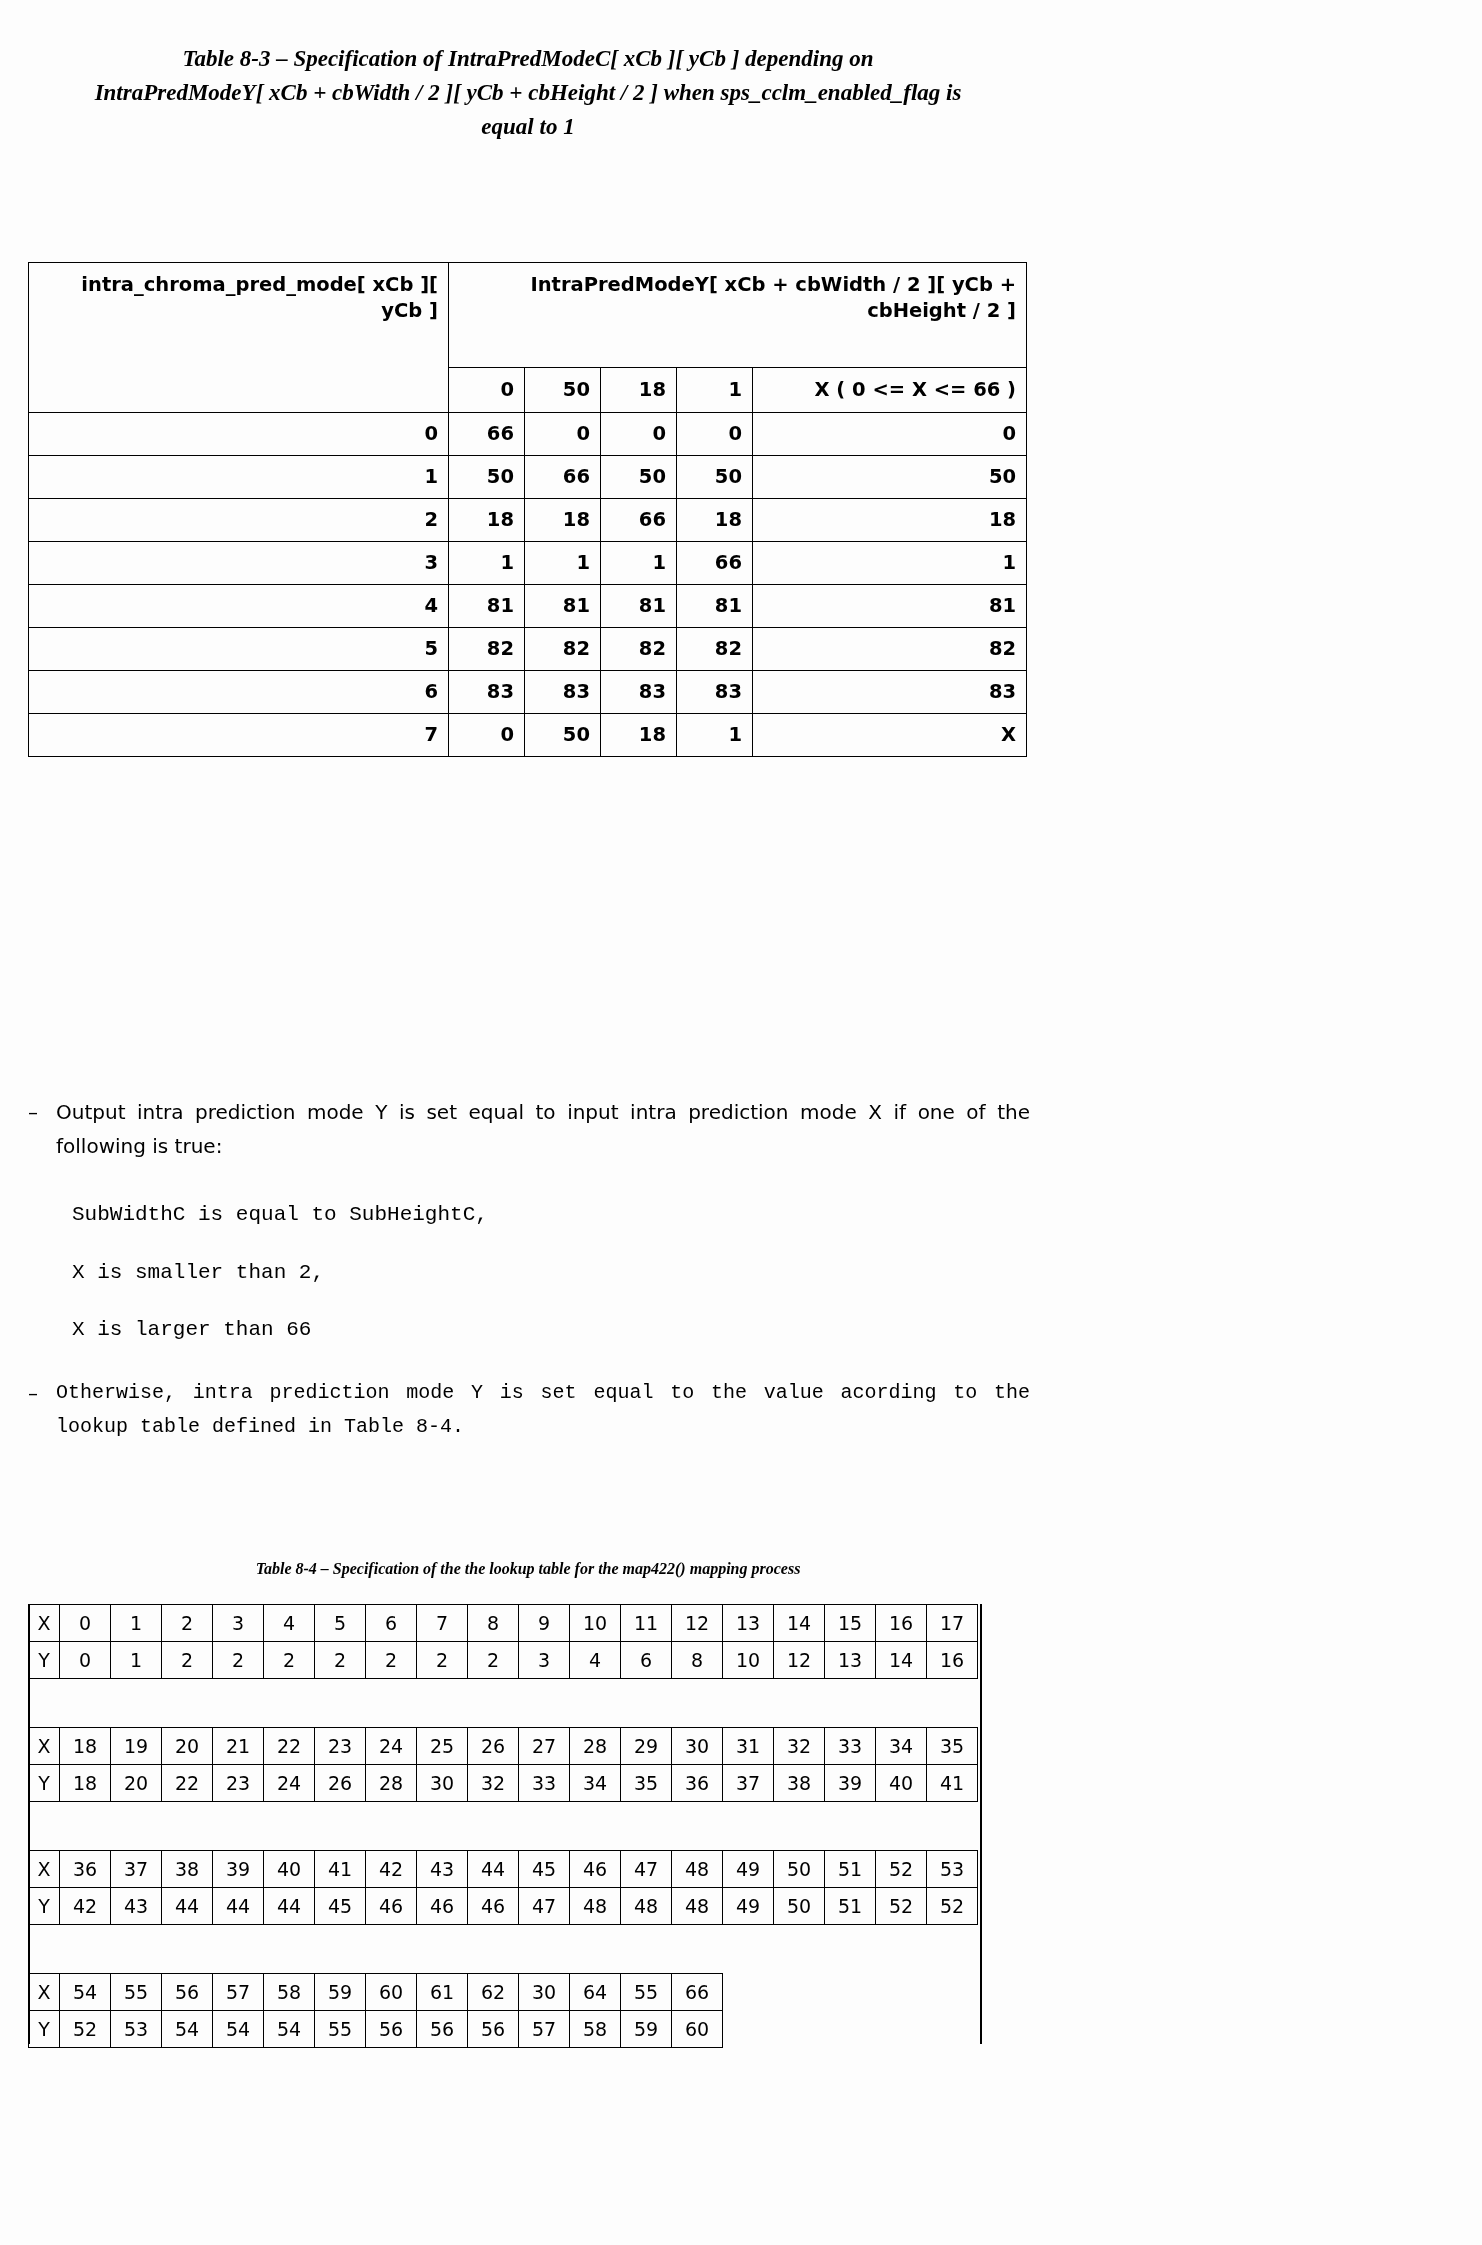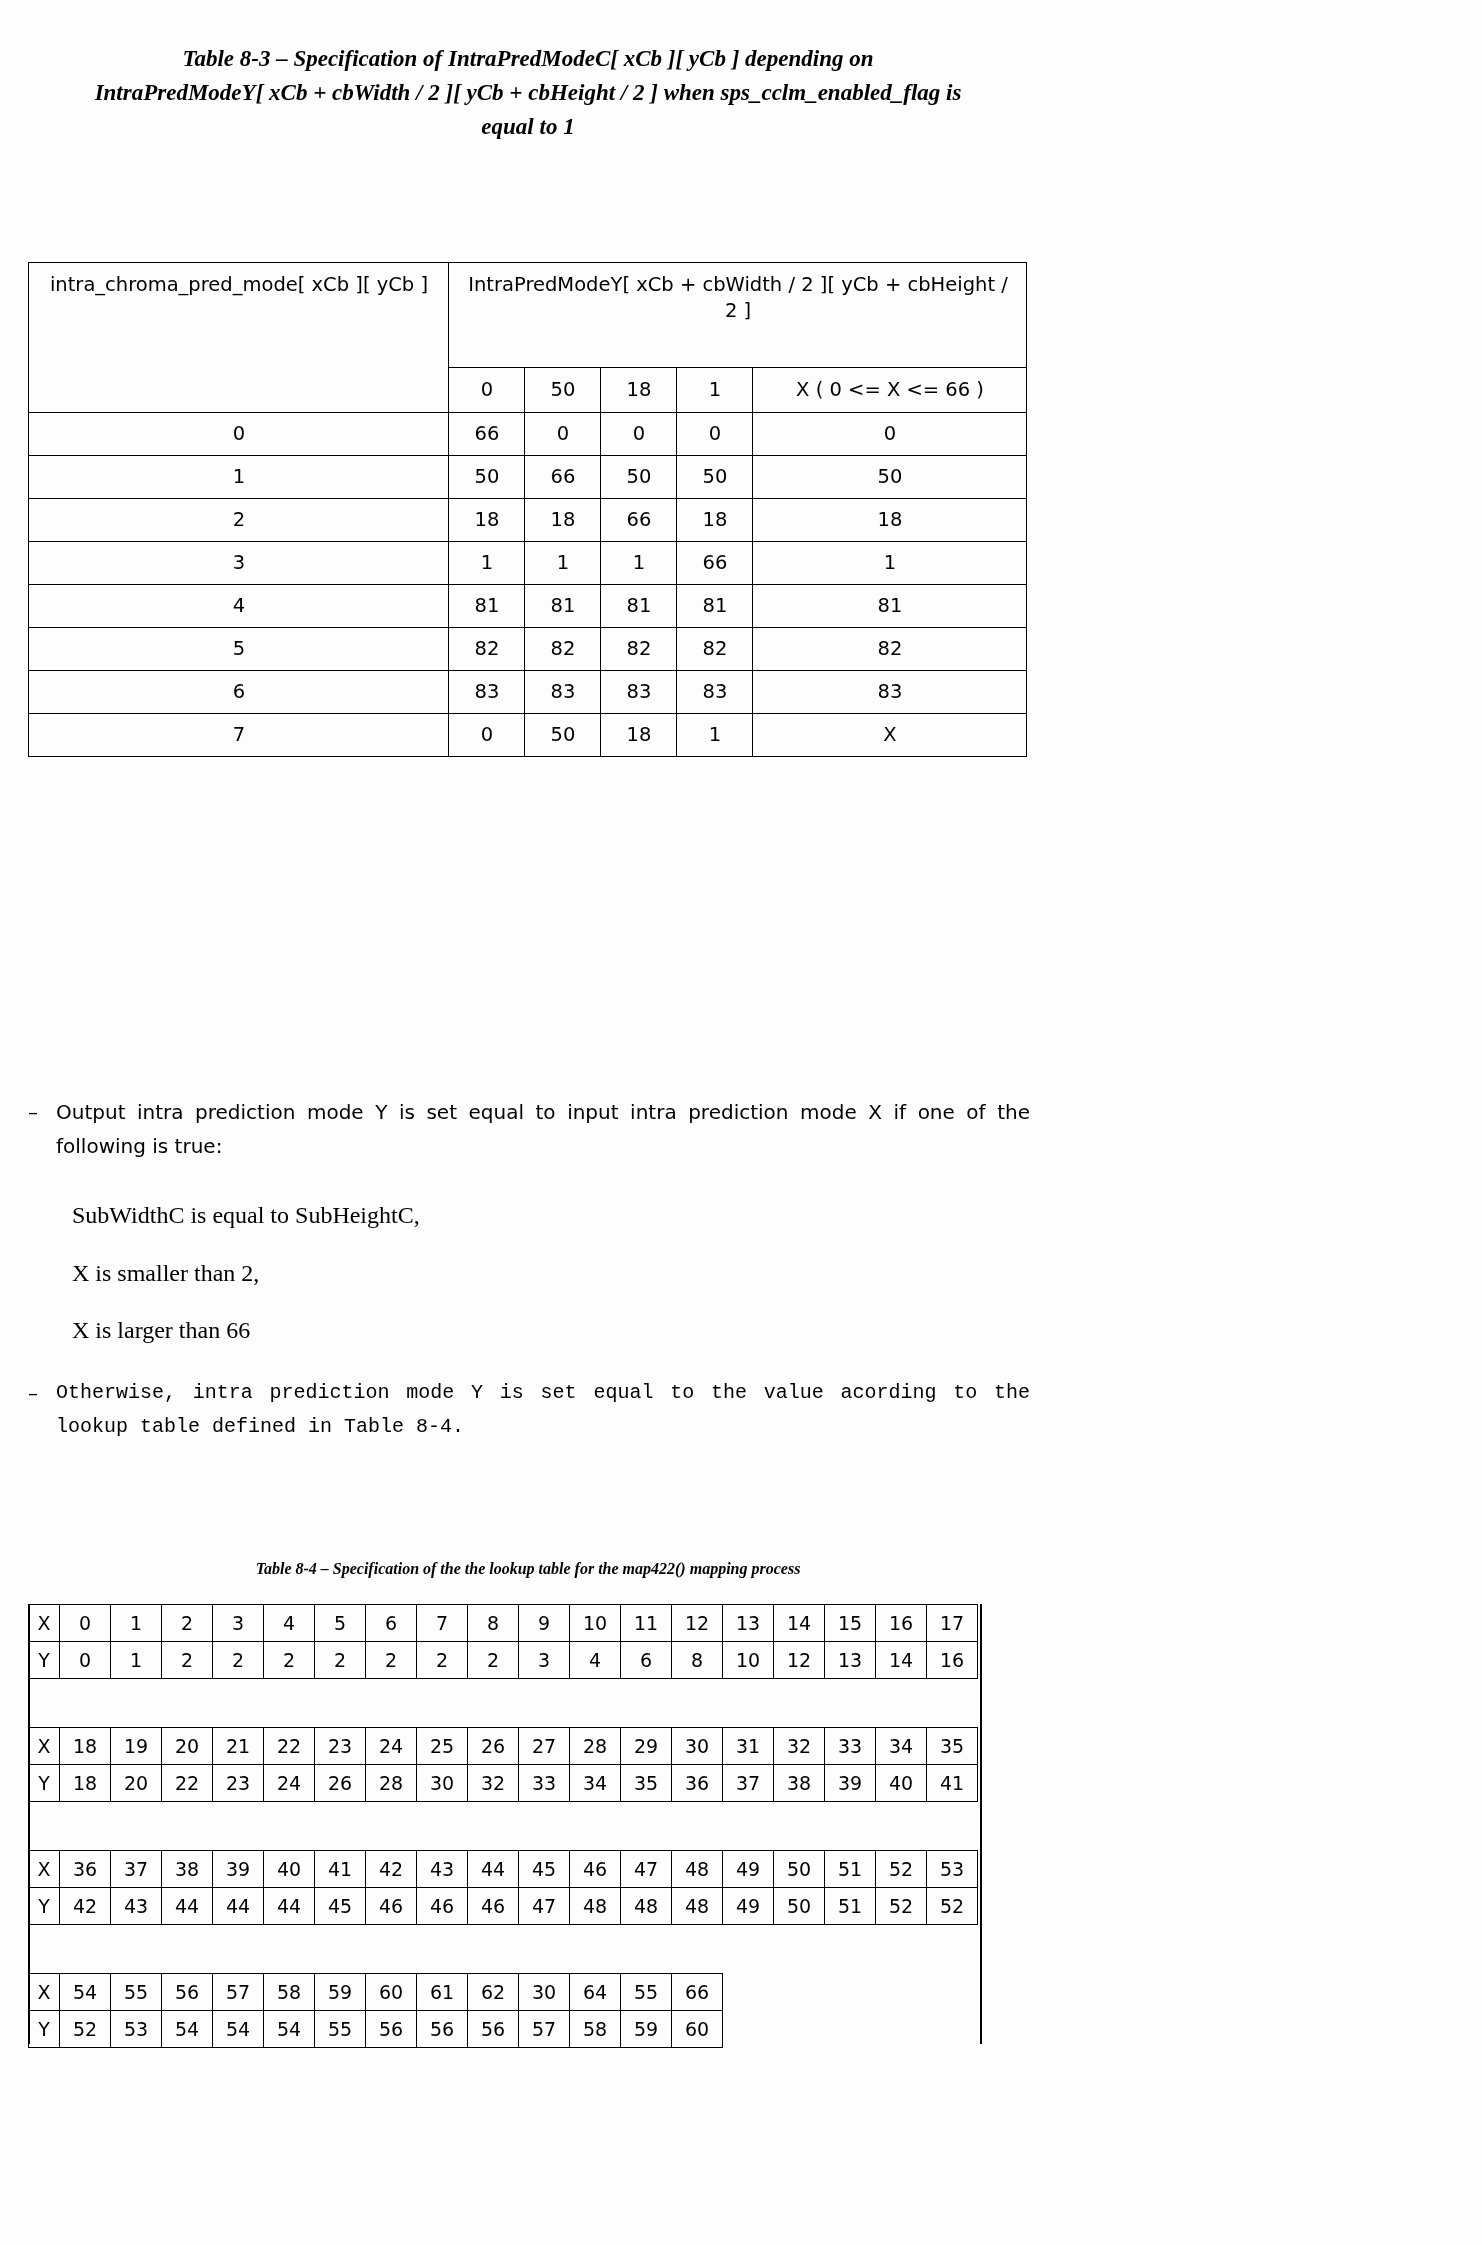--- a/index.html
+++ b/index.html
@@ -63,22 +63,22 @@
     border-collapse: collapse;
     width: 998px;
     table-layout: fixed;
     font-family: "DejaVu Sans", sans-serif;
     font-size: 19.5px;
   }
   table.t83 td, table.t83 th {
     border: 1.6px solid #000;
     padding: 9px 10px 9px 11px;
     vertical-align: top;
-    text-align: center;
-    font-weight: normal;
+    text-align: right;
+    font-weight: bold;
     background: transparent;
     line-height: 26px;
   }
   table.t83 td.rowlabel {
     vertical-align: top;
   }
   .t83 .hdr-left {
     height: 86px;
   }
   .t83 .hdr-right {
@@ -119,22 +119,22 @@
   .bullet .btext {
     flex: 1 1 auto;
     text-align: justify;
   }
   #b-1 { left: 28px; top: 1095px; width: 1002px; }
   #b-2 { left: 28px; top: 1290px; width: 1002px; }
   #b-2 .btext { text-align: justify; font-family: Liberation Mono, monospace; }
 
   .subitem {
     position: absolute;
-    font-family: Liberation Serif, serif;
-    font-size: 24px;
+    font-family: Liberation Mono, monospace;
+    font-size: 21px;
     line-height: 30px;
     color: #000;
     left: 72px;
   }
   #s-1 { top: 1200px; }
   #s-2 { top: 1258px; }
   #s-3 { top: 1315px; }
 
   #b-2 { top: 1376px; }
 

